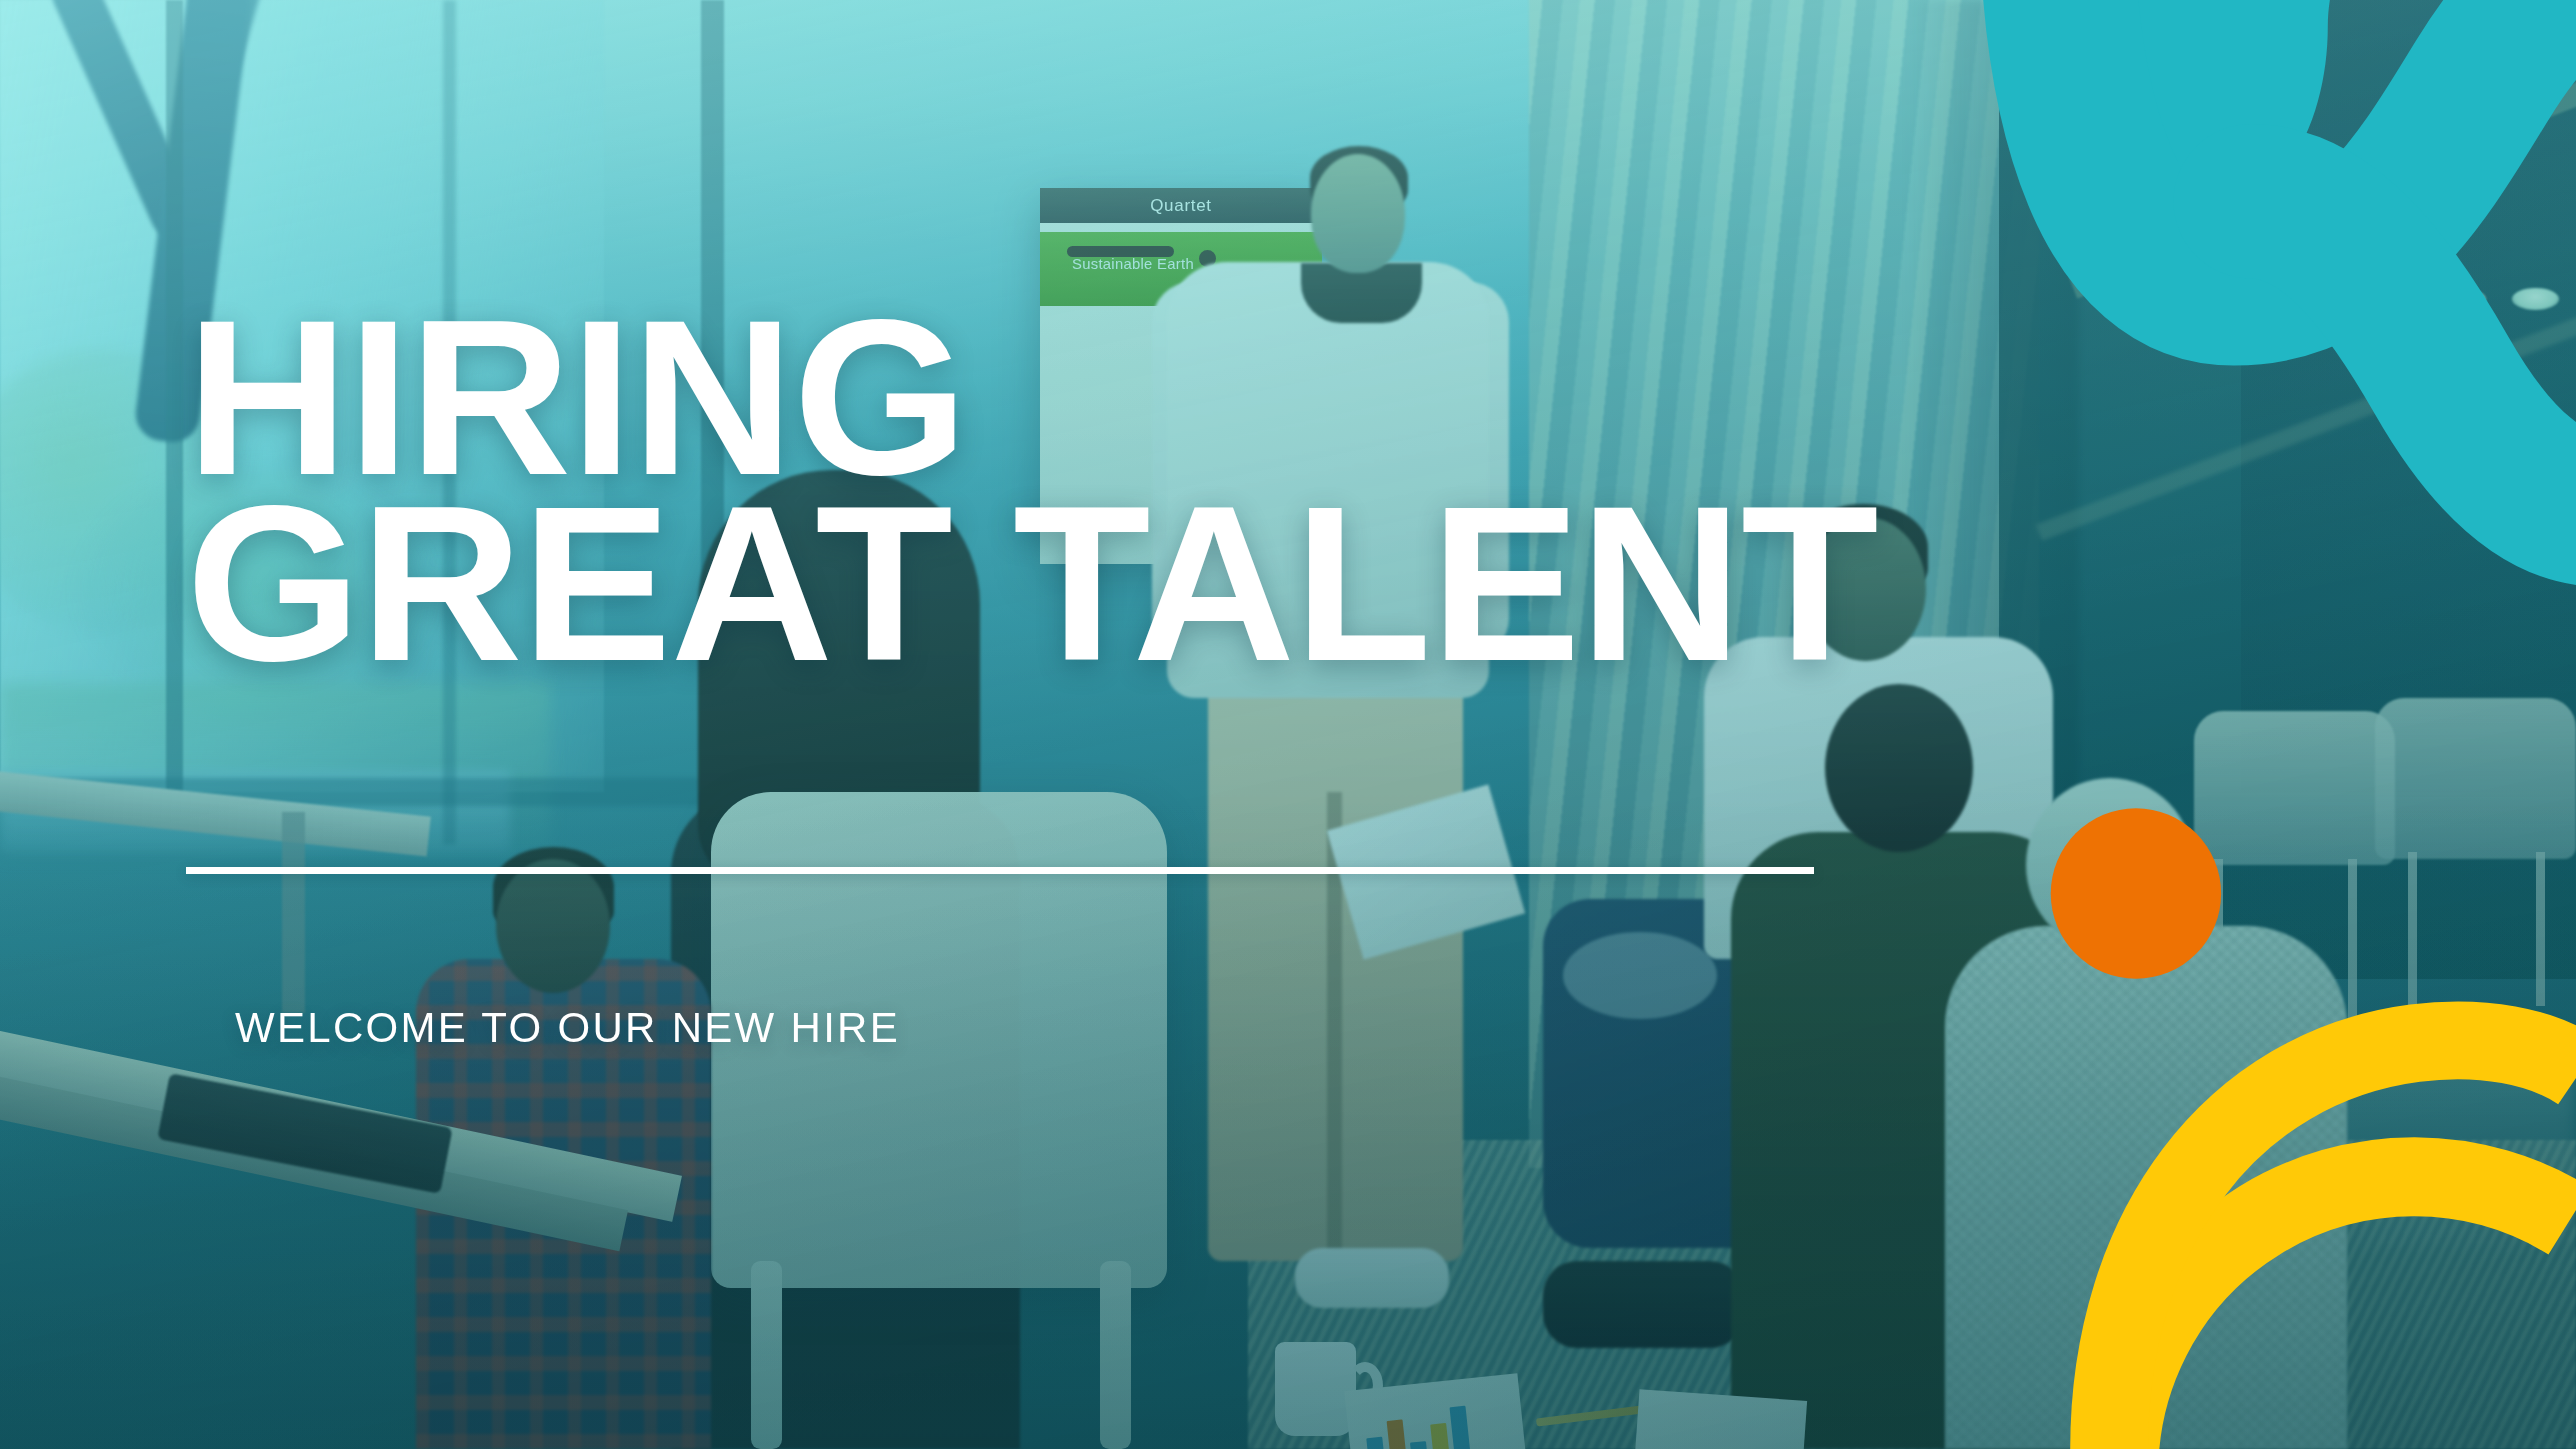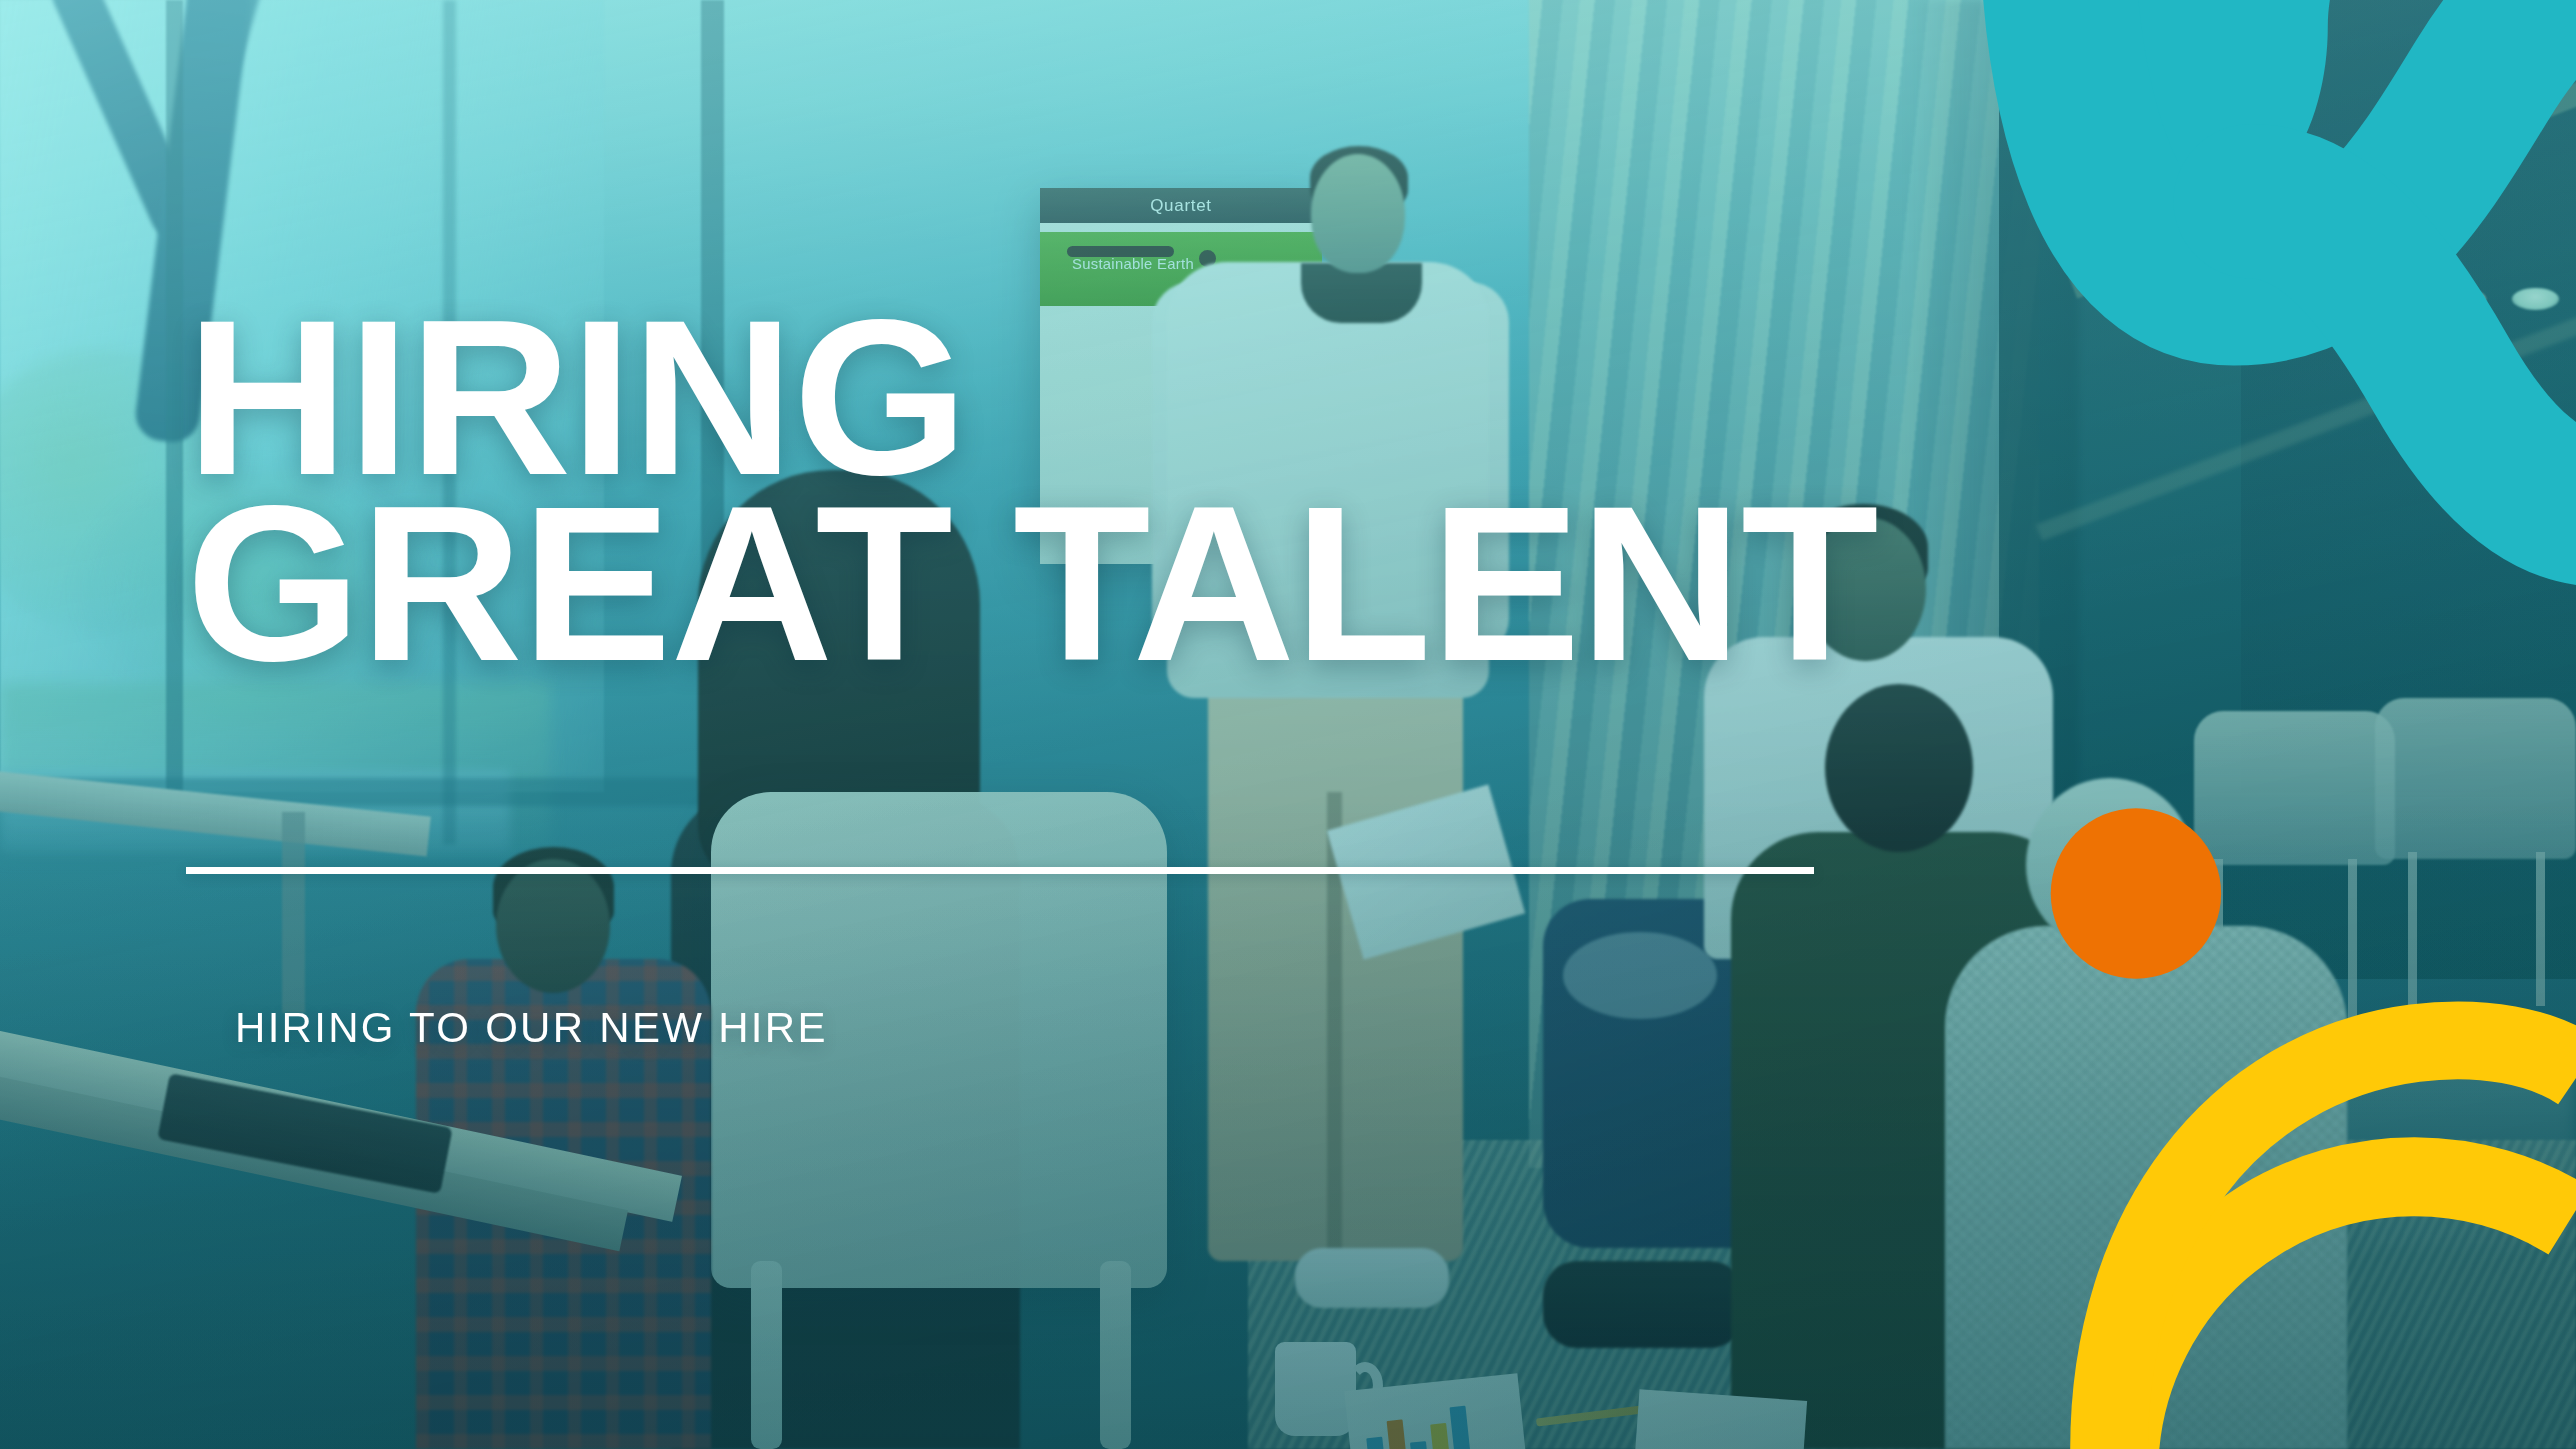--- a/index.html
+++ b/index.html
@@ -461,17 +461,17 @@
 
   <div class="copy">
 
     <div class="headline headline-pos">
       <span class="ln1">HIRING</span>
       <span class="ln2">GREAT TALENT</span>
     </div>
 
     <div class="rule"></div>
 
-    <div class="subhead">HIRING TO OUR NEW HIRE</div>
+    <div class="subhead">WELCOME TO OUR NEW HIRE</div>
   </div>
 
 </div>
 
 
 </body></html>

